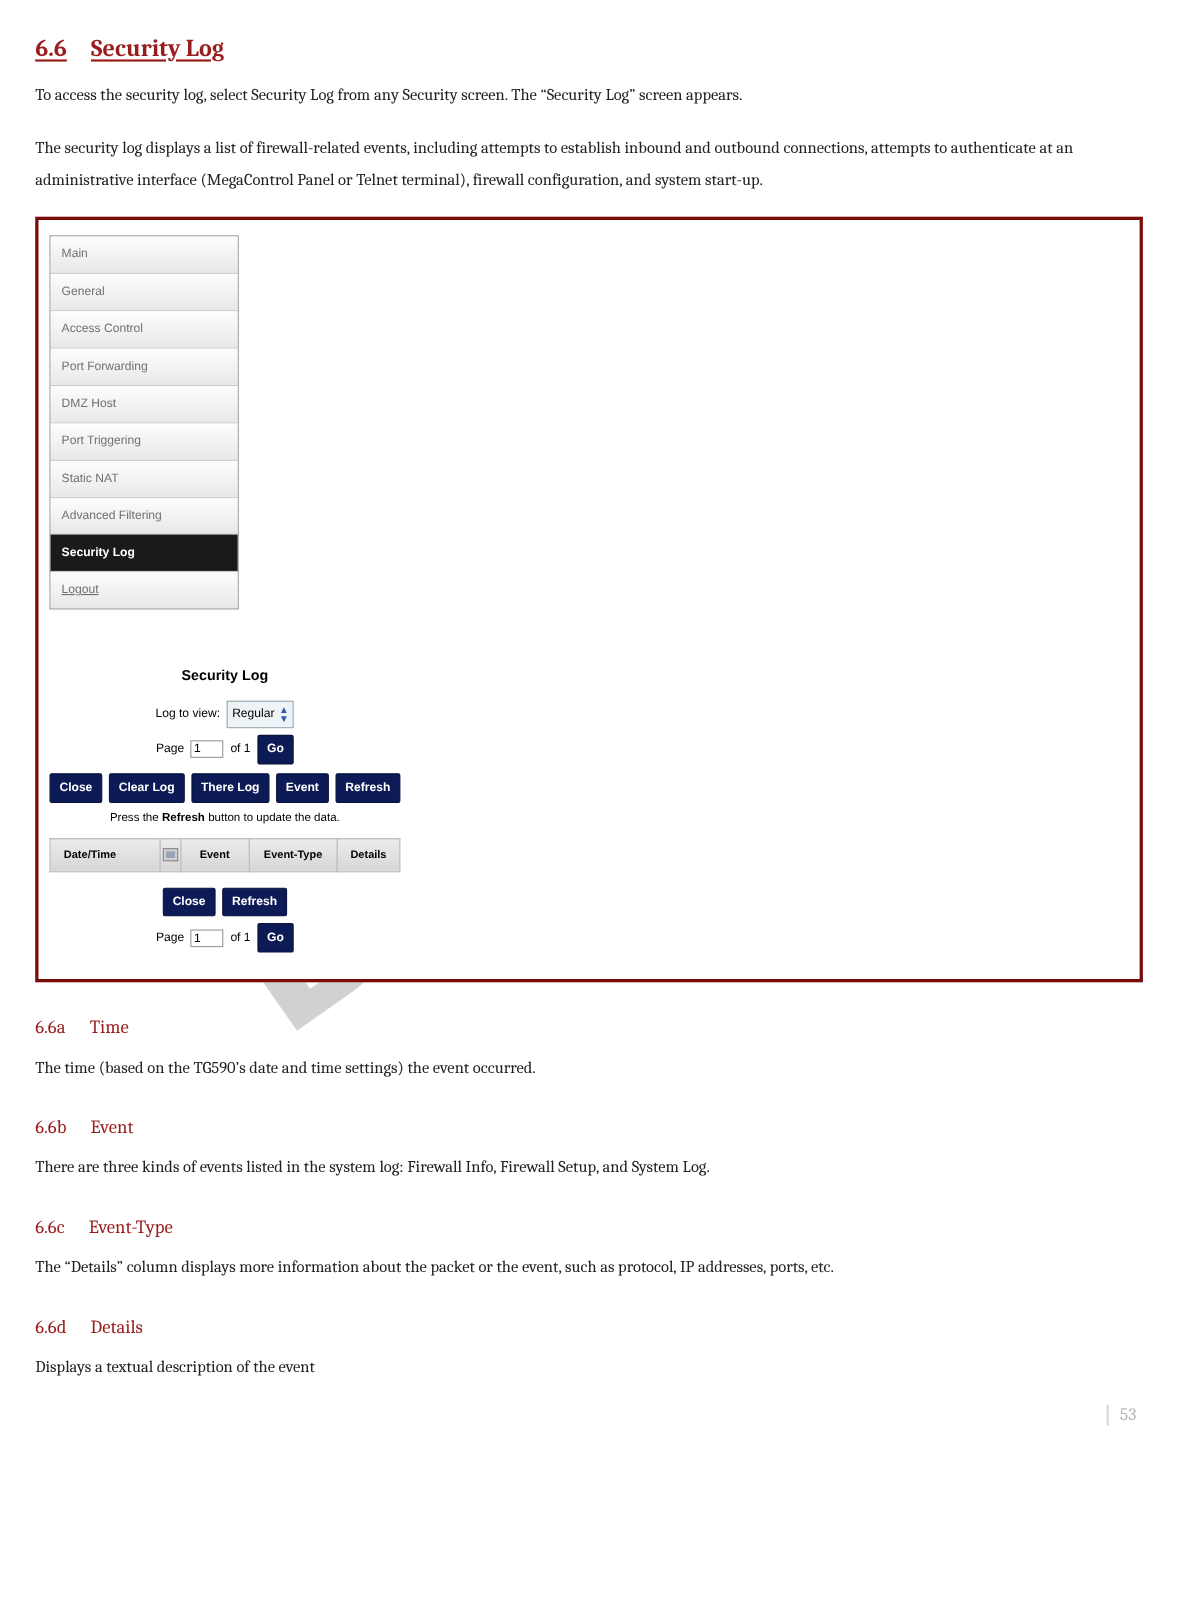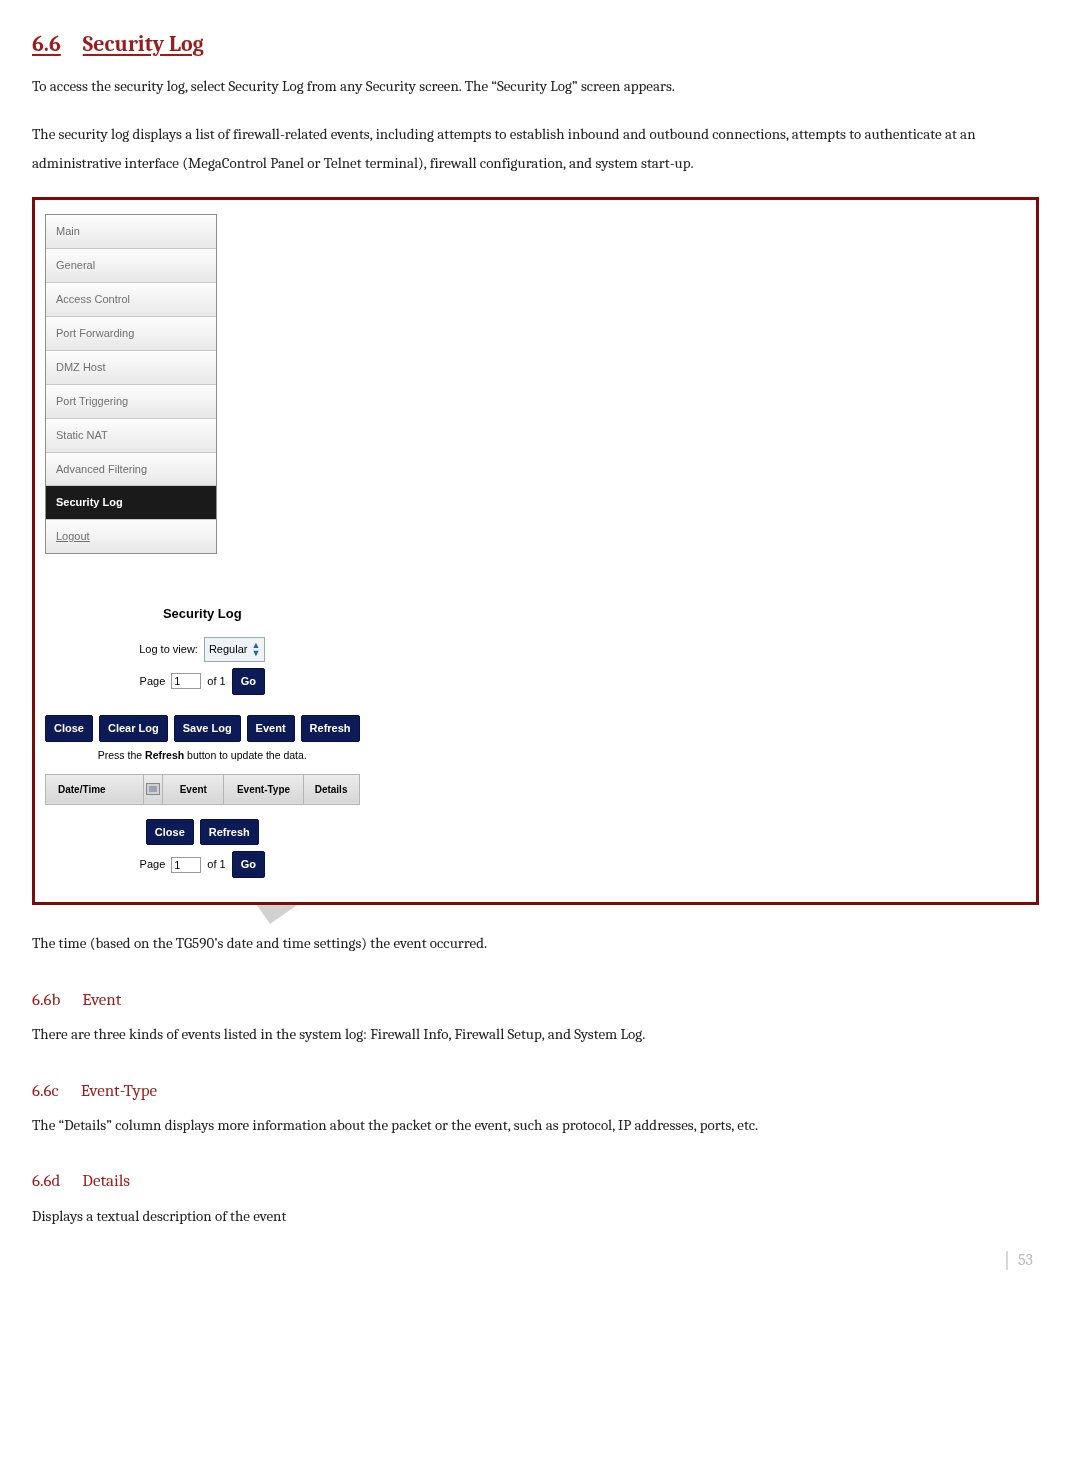--- a/index.html
+++ b/index.html
@@ -113,21 +113,21 @@
     color: #fff;
     font-weight: bold;
     font-size: 11px;
     padding: 2px 8px;
     border: 1px solid #09123c;
     border-radius: 2px;
     cursor: pointer;
     display: inline-block;
     text-align: right;
   }
-  .btn-row { display:flex; justify-content:center; gap:6px; margin:20px 0 4px 0;}
+  .btn-row { display:flex; justify-content:center; gap:6px; margin:8px 0 4px 0;}
   .refresh-note { font-size: 10.5px; color:#000; margin-bottom:8px;}
   .refresh-note b { font-weight:bold;}
   .log-table {
     width: 100%;
     border-collapse: collapse;
     margin-top: 4px;
   }
   .log-table th {
     background: linear-gradient(#ececec,#d6d6d6);
     border: 1px solid #b5b5b5;
@@ -200,21 +200,21 @@
       <div class="row-center">
         <span>Page</span>
         <input class="page-input" value="1" style="">
         <span>of 1</span>
         <span class="btn">Go</span>
       </div>
 
       <div class="btn-row">
         <span class="btn">Close</span>
         <span class="btn">Clear Log</span>
-        <span class="btn">Save Log</span>
+        <span class="btn">There Log</span>
         <span class="btn">Event</span>
         <span class="btn">Refresh</span>
       </div>
 
       <div class="refresh-note">
         <span>Press the </span><b>Refresh</b><span> button to update the data.</span>
       </div>
 
       <table class="log-table">
         <tbody>
@@ -238,20 +238,23 @@
       <div class="row-center">
         <span>Page</span>
         <input class="page-input" value="1" style="">
         <span>of 1</span>
         <span class="btn">Go</span>
       </div>
 
     </div>
   </div>
 
+  <div class="h-sub">
+    <span class="num">6.6a</span><span>Time</span>
+  </div>
   <p class="para">The time (based on the TG590’s date and time settings) the event occurred.</p>
 
   <div class="h-sub">
     <span class="num">6.6b</span><span>Event</span>
   </div>
   <p class="para">There are three kinds of events listed in the system log: Firewall Info, Firewall Setup, and System Log.</p>
 
   <div class="h-sub">
     <span class="num">6.6c</span><span>Event-Type</span>
   </div>

